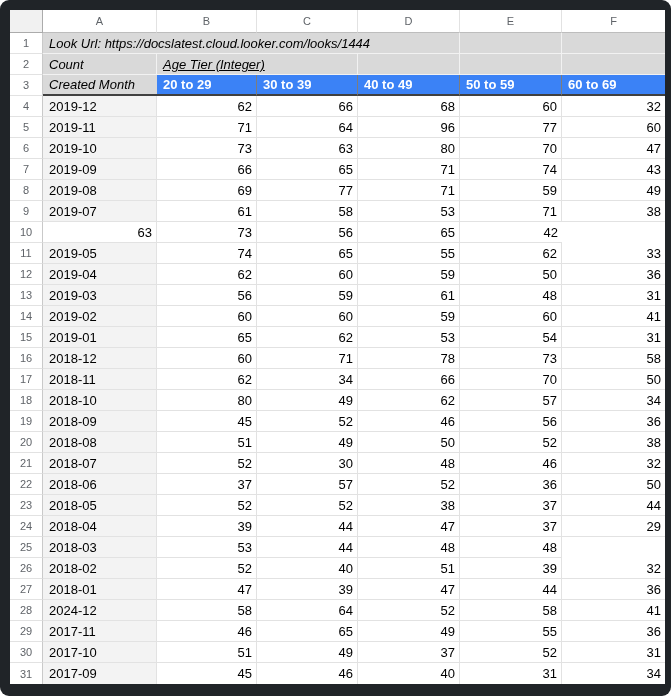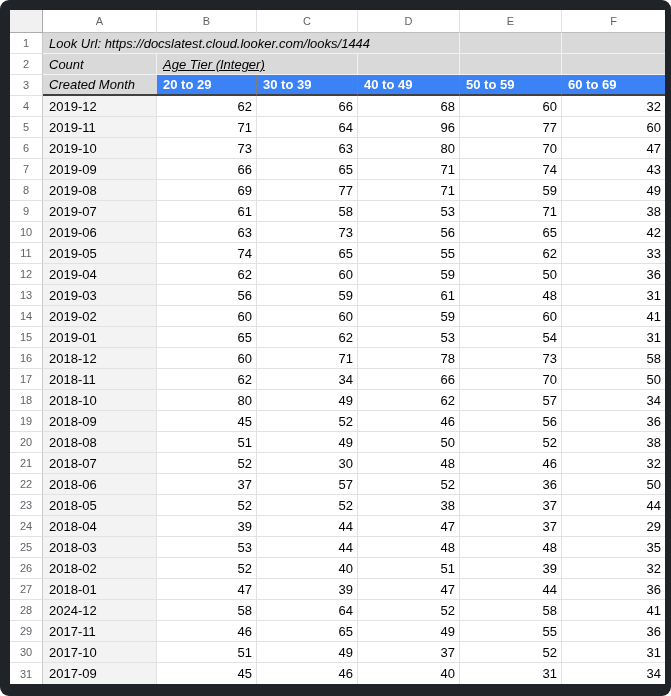--- a/index.html
+++ b/index.html
@@ -190,21 +190,20 @@
         <div class="cell gutter">9</div>
         <div class="cell monthcell">2019-07</div>
         <div class="cell numcell">61</div>
         <div class="cell numcell">58</div>
         <div class="cell numcell">53</div>
         <div class="cell numcell">71</div>
         <div class="cell numcell lastcol">38</div>
       </div>
       <div class="r">
         <div class="cell gutter">10</div>
-        <div class="cell monthcell">2019-06</div>
         <div class="cell numcell">63</div>
         <div class="cell numcell">73</div>
         <div class="cell numcell">56</div>
         <div class="cell numcell">65</div>
         <div class="cell numcell lastcol">42</div>
       </div>
       <div class="r">
         <div class="cell gutter">11</div>
         <div class="cell monthcell">2019-05</div>
         <div class="cell numcell">74</div>
@@ -330,21 +329,20 @@
         <div class="cell numcell">37</div>
         <div class="cell numcell lastcol">29</div>
       </div>
       <div class="r">
         <div class="cell gutter">25</div>
         <div class="cell monthcell">2018-03</div>
         <div class="cell numcell">53</div>
         <div class="cell numcell">44</div>
         <div class="cell numcell">48</div>
         <div class="cell numcell">48</div>
-        <div class="cell numcell lastcol">35</div>
       </div>
       <div class="r">
         <div class="cell gutter">26</div>
         <div class="cell monthcell">2018-02</div>
         <div class="cell numcell">52</div>
         <div class="cell numcell">40</div>
         <div class="cell numcell">51</div>
         <div class="cell numcell">39</div>
         <div class="cell numcell lastcol">32</div>
       </div>

